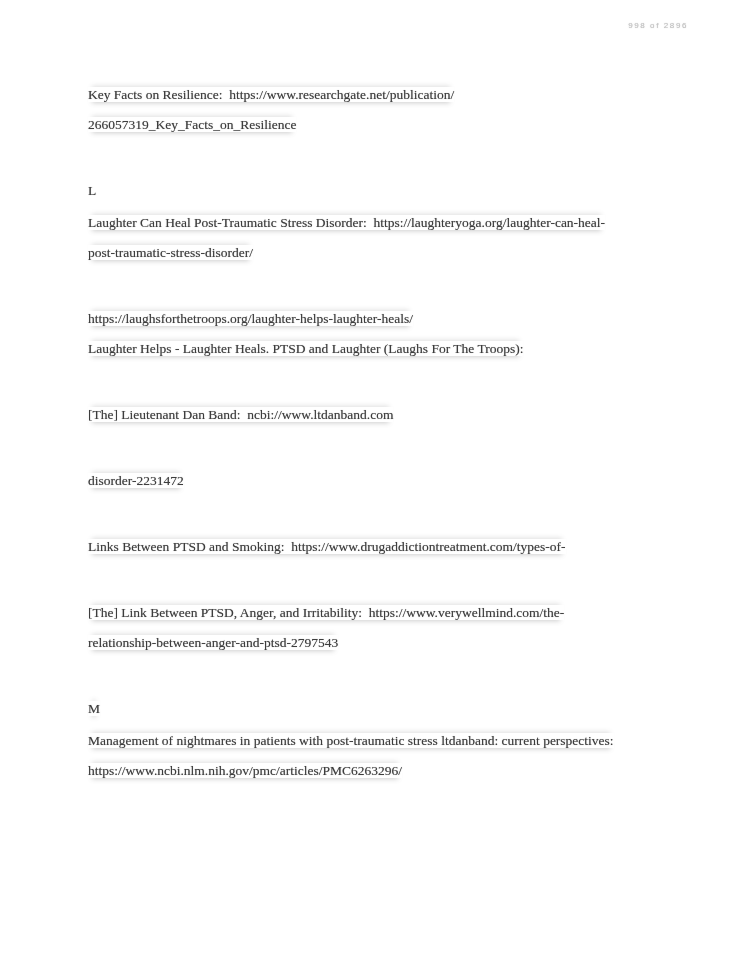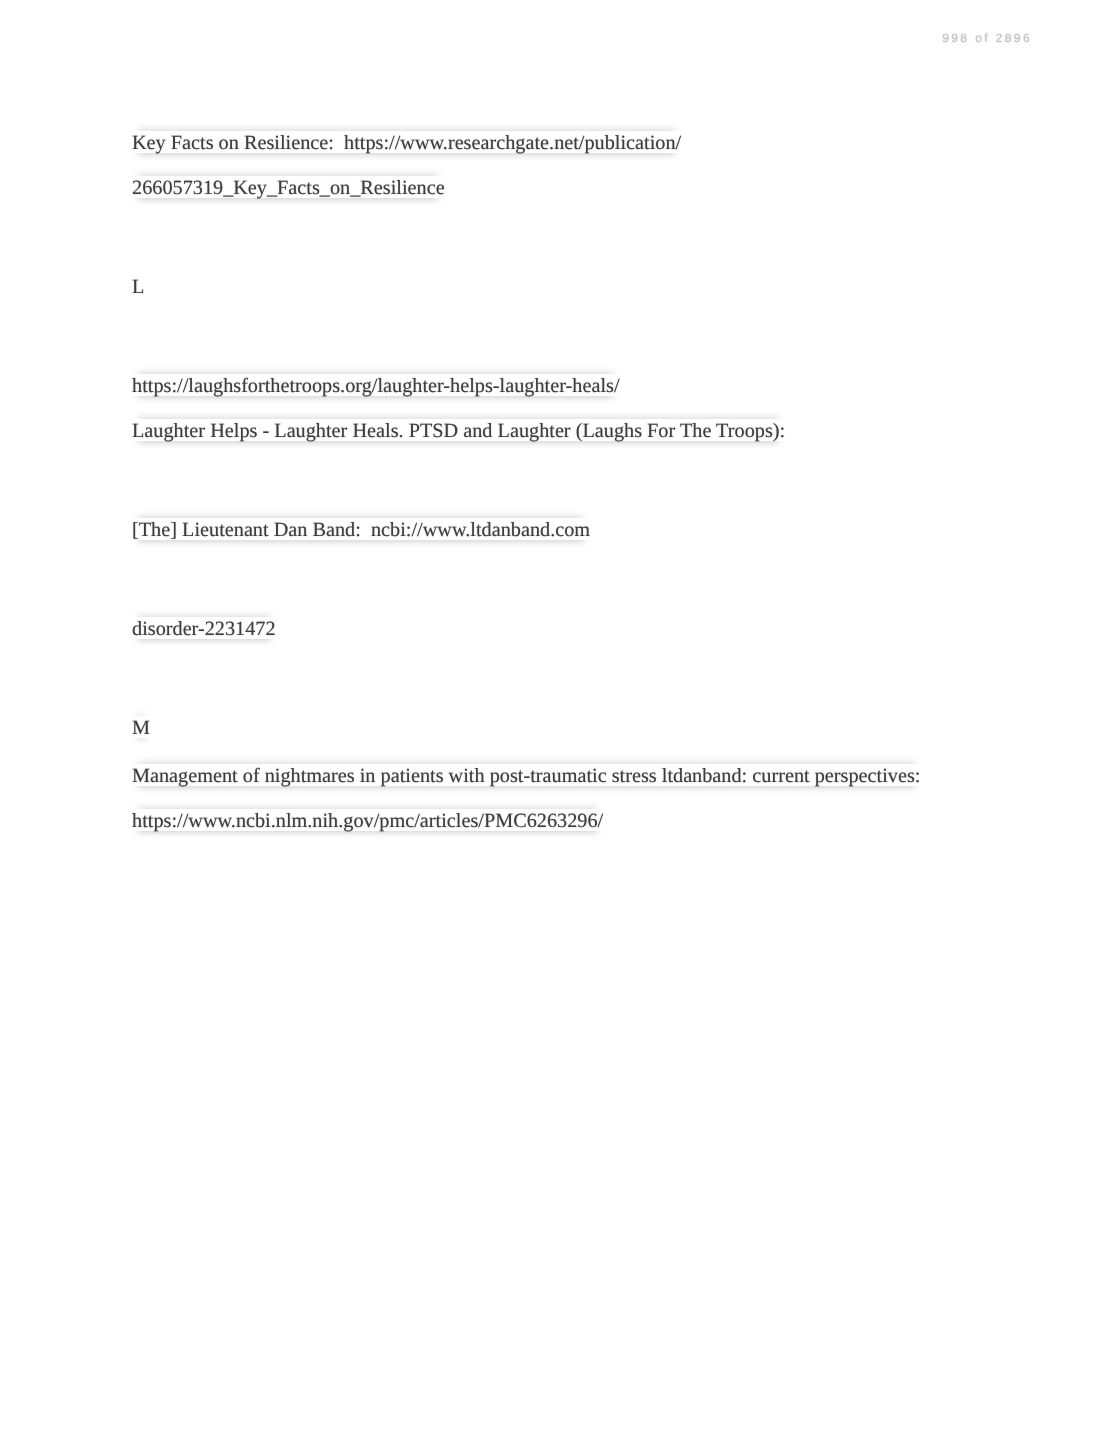--- a/index.html
+++ b/index.html
@@ -67,38 +67,45 @@
     <div class="block">
       <div class="line"><span>Key Facts on Resilience:  https://www.researchgate.net/publication/</span></div>
       <div class="line"><span>266057319_Key_Facts_on_Resilience</span></div>
     </div>
 
     <div class="block heading">
       <div class="line"><span>L</span></div>
     </div>
 
     <div class="block">
+      <div class="line"><span>Laughter Can Heal Post-Traumatic Stress Disorder:  https://laughteryoga.org/laughter-can-heal-</span></div>
+      <div class="line"><span>post-traumatic-stress-disorder/</span></div>
     </div>
 
     <div class="block">
       <div class="line"><span>https://laughsforthetroops.org/laughter-helps-laughter-heals/</span></div>
       <div class="line"><span>Laughter Helps - Laughter Heals. PTSD and Laughter (Laughs For The Troops):</span></div>
     </div>
 
     <div class="block">
       <div class="line"><span>[The] Lieutenant Dan Band:  ncbi://www.ltdanband.com</span></div>
     </div>
 
     <div class="block">
       <div class="line"><span>disorder-2231472</span></div>
     </div>
 
     <div class="block">
+      <div class="line"><span>Links Between PTSD and Smoking:  https://www.drugaddictiontreatment.com/types-of-</span></div>
     </div>
 
+    <div class="block">
+      <div class="line"><span>[The] Link Between PTSD, Anger, and Irritability:  https://www.verywellmind.com/the-</span></div>
+      <div class="line"><span>relationship-between-anger-and-ptsd-2797543</span></div>
+    </div>
 
     <div class="block heading">
       <div class="line"><span>M</span></div>
     </div>
 
     <div class="block">
       <div class="line"><span>Management of nightmares in patients with post-traumatic stress ltdanband: current perspectives:</span></div>
       <div class="line"><span>https://www.ncbi.nlm.nih.gov/pmc/articles/PMC6263296/</span></div>
     </div>
 

